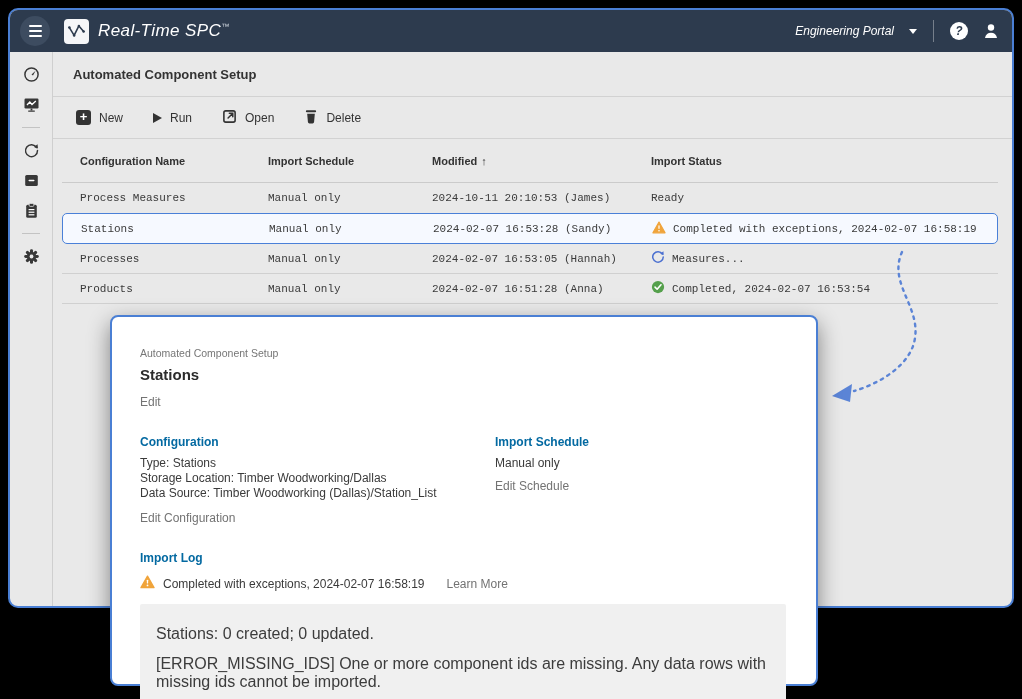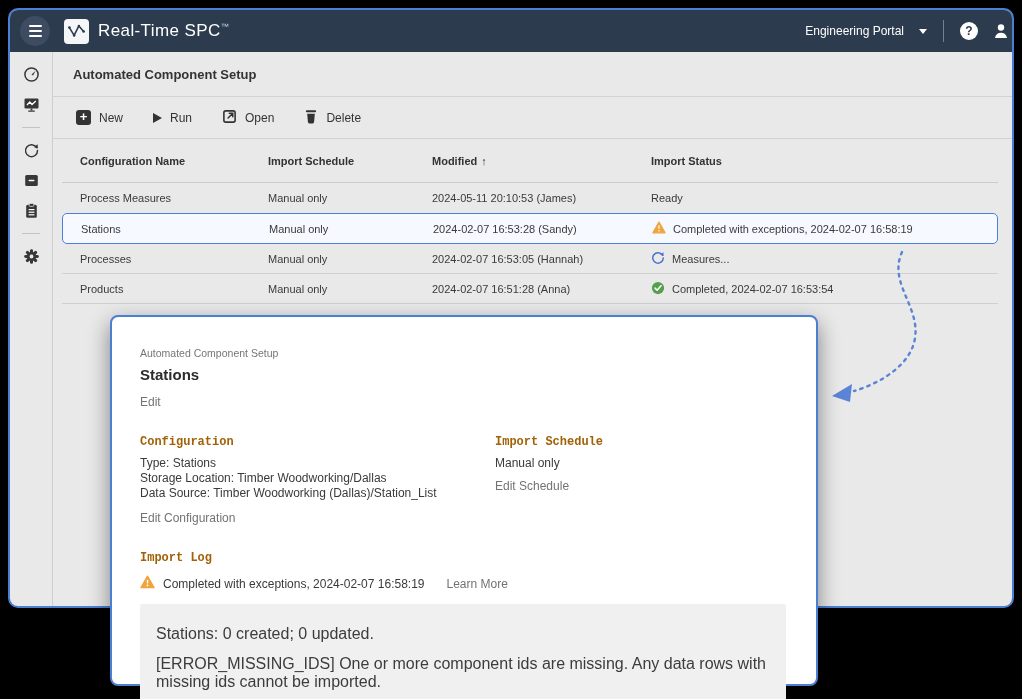--- a/index.html
+++ b/index.html
@@ -5,21 +5,21 @@
   * { margin:0; padding:0; box-sizing:border-box; }
   html,body { width:1022px; height:699px; background:#000; }
   body { font-family:"Liberation Sans", sans-serif; }
   .frame { position:relative; width:1022px; height:699px; background:#000; border-radius:16px; overflow:hidden; }
 
   
   .window { position:absolute; left:8px; top:8px; width:1006px; height:600px;
     border:2px solid #4a7fd4; border-radius:10px; background:#e9e9e9; overflow:hidden; }
 
   
-  .hdr { height:42px; background:#2d3b4e; display:flex; align-items:center; padding:0 2px 0 10px; }
+  .hdr { height:42px; background:#2d3b4e; display:flex; align-items:center; padding:0 12px 0 10px;font-style:italic; }
   .hamburger { width:30px; height:30px; border-radius:50%; background:#3d4c60; display:flex;
     flex-direction:column; justify-content:center; align-items:center; gap:3px; cursor:pointer; }
   .hamburger span { display:block; width:13px; height:2px; background:#fff; border-radius:1px; }
   .logo-mark { width:25px; height:25px; background:#f5f6f8; border-radius:4px; margin-left:14px;
     display:flex; align-items:center; justify-content:center; }
   .app-name { color:#fff; font-size:17px; font-weight:400; letter-spacing:.4px; margin-left:9px; }
   .tm { font-size:8px; vertical-align:super; color:#cfd6de; }
   .hdr-spacer { flex:1; }
   .portal { display:flex; align-items:center; gap:15px; color:#fff; font-size:12px; cursor:pointer; }
   .caret { width:0; height:0; border-left:4.5px solid transparent; border-right:4.5px solid transparent;
@@ -47,36 +47,36 @@
   .ico-new { width:15px; height:15px; background:#333; border-radius:3px; color:#fff; font-size:13px;
     line-height:14px; text-align:center; font-weight:bold; }
   .ico-run { width:0; height:0; border-top:5.5px solid transparent; border-bottom:5.5px solid transparent;
     border-left:9px solid #333; }
 
   
   .table { margin-left:9px; margin-right:14px; font-size:11px; color:#3a3a3a; }
   .t-head, .t-row { display:grid; grid-template-columns:188px 164px 219px 1fr; align-items:center;
     padding-left:18px; }
   .t-head { height:44px; font-weight:bold; color:#333; border-bottom:1px solid #cbcbcb; }
-  .t-row { height:30px; border-bottom:1px solid #d0d0d0; cursor:pointer; }
+  .t-row { height:30px; border-bottom:1px solid #d0d0d0; cursor:pointer;font-family:Liberation Mono, monospace; }
   .t-row.no-sep { border-bottom:none; }
   .t-row.sel { background:#f6f9ff; border:1.5px solid #4a80d8; border-radius:5px; height:31px; }
   .stat { display:flex; align-items:center; gap:7px; }
   .sort-arrow { font-weight:bold; margin-left:4px; }
 
   
   .panel { position:absolute; left:110px; top:315px; width:708px; height:371px; background:#fff;
     border:2px solid #4a7fd4; border-radius:8px; box-shadow:0 8px 22px rgba(0,0,0,.45);
     padding:30px 30px 0 28px; font-size:12px; color:#3a3a3a; }
   .crumb { font-size:10.5px; color:#767676; margin-bottom:7px; }
   .ptitle { font-size:15px; font-weight:bold; color:#2b2b2b; margin-bottom:12px; }
   .link { color:#737373; cursor:pointer; text-decoration:none; font-size:12px; }
   .p-edit { display:inline-block; margin-bottom:26px; }
   .pcols { display:grid; grid-template-columns:355px 1fr; }
-  .sect-h { font-weight:bold; color:#a16207; margin-bottom:7px;font-family:Liberation Mono, monospace; }
+  .sect-h { font-weight:bold; color:#0369a1; margin-bottom:7px; }
   .pline { line-height:1.23; }
   .edit-cfg { display:inline-block; margin-top:11px; }
   .sched-val { margin-bottom:8px; }
   .log-sect { margin-top:26px; }
   .log-status { display:flex; align-items:center; gap:8px; margin-top:10px; }
   .learn-more { margin-left:14px; }
   .log-box { margin-top:12px; background:#f0f0f0; border-radius:2px; min-height:92px;
     padding:21px 16px 18px 16px; font-size:16px; color:#3c3c3c; }
   .log-box .ln { margin-bottom:12px; }
 
@@ -211,21 +211,21 @@
           <div class="t-head">
             <div>Configuration Name</div>
             <div>Import Schedule</div>
             <div><span>Modified</span><span class="sort-arrow">↑</span></div>
             <div>Import Status</div>
           </div>
 
           <div class="t-row no-sep">
             <div>Process Measures</div>
             <div>Manual only</div>
-            <div>2024-05-11 20:10:53 (James)</div>
+            <div>2024-10-11 20:10:53 (James)</div>
             <div class="stat">
                 <span>Ready</span>
               </div>
           </div>
 
           <div class="t-row sel">
             <div>Stations</div>
             <div>Manual only</div>
             <div>2024-02-07 16:53:28 (Sandy)</div>
             <div class="stat">

